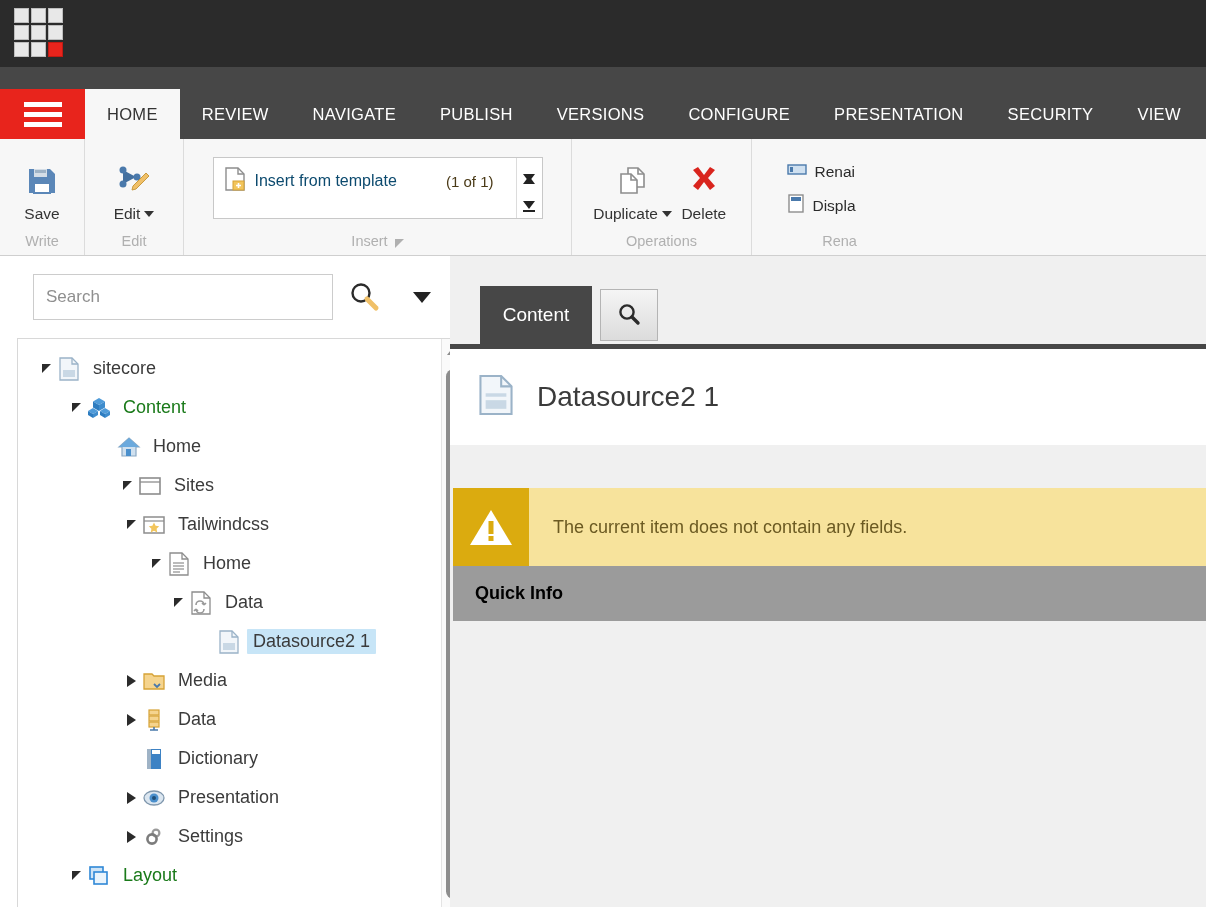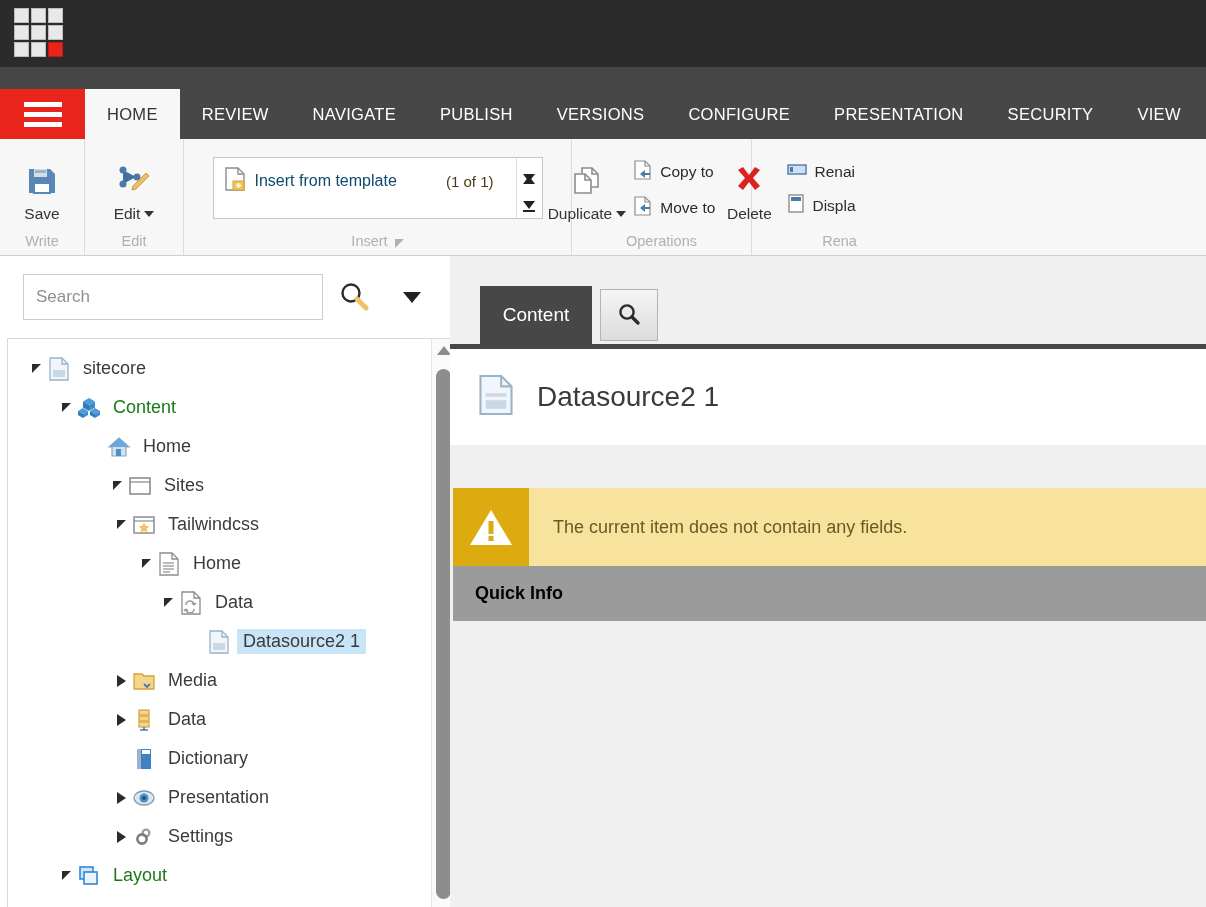--- a/index.html
+++ b/index.html
@@ -116,21 +116,21 @@
   }
 
   .smallbtn {
     display: flex; align-items: center; gap: 7px; cursor: pointer;
     font-size: 15.5px; color: #2b2b2b; padding: 3px 2px; white-space: nowrap;
   }
   .stack { display: flex; flex-direction: column; gap: 6px; padding-top: 4px; }
 
   
   .leftpanel {
-    position: absolute; left: 7px; top: 256px; width: 449px; height: 651px;
+    position: absolute; left: 17px; top: 256px; width: 449px; height: 651px;
     background: #ffffff; border-right: 1px solid #c8c8c8;
   }
   .searchbar {
     position: absolute; left: 0; top: 0; width: 449px; height: 83px;
     background: #ffffff; border-bottom: 1px solid #d8d8d8;
     display: flex; align-items: center; padding: 0 16px; gap: 14px;
   }
   .searchinput {
     width: 300px; height: 46px; border: 1px solid #cccccc; background: #fff;
     font-size: 17px; color: #333; padding: 0 12px; outline: none;
@@ -356,42 +356,20 @@
               <path d="M22 4v6h6" fill="none" stroke="#8d8d8d" stroke-width="1.6"></path>
               <path d="M5 10h10l6 6v13H5z" fill="#fff" stroke="#8d8d8d" stroke-width="1.6"></path>
               <path d="M15 10v6h6" fill="none" stroke="#8d8d8d" stroke-width="1.6"></path>
             </svg>
           </span>
           <span class="cap">
             <span>Duplicate</span>
             <i class="caret-dn"></i>
           </span>
         </div>
-        <div class="stack">
-          <div class="smallbtn">
-            <span>
-              <svg width="19" height="20" viewBox="0 0 19 20">
-                <path d="M1 1h10l5 5v13H1z" fill="#fff" stroke="#8d8d8d" stroke-width="1.2"></path>
-                <path d="M11 1v5h5" fill="none" stroke="#8d8d8d" stroke-width="1.2"></path>
-                <path d="M16 13l-5 0 0-3-5 4 5 4 0-3 5 0z" fill="#4a79ab"></path>
-              </svg>
-            </span>
-            <span>Copy to</span>
-          </div>
-          <div class="smallbtn">
-            <span>
-              <svg width="19" height="20" viewBox="0 0 19 20">
-                <path d="M1 1h10l5 5v13H1z" fill="#fff" stroke="#8d8d8d" stroke-width="1.2"></path>
-                <path d="M11 1v5h5" fill="none" stroke="#8d8d8d" stroke-width="1.2"></path>
-                <path d="M16 11l-5 0 0-3-5 4 5 4 0-3 5 0z" fill="#4a79ab"></path>
-              </svg>
-            </span>
-            <span>Move to</span>
-          </div>
-        </div>
         <div class="bigbtn">
           <span class="glyph">
             <svg width="34" height="32" viewBox="0 0 34 32">
               <path d="M6 5 L11 2 L17 10 L23 2 L28 5 L21 13 L28 21 L23 25 L17 17 L11 25 L6 21 L13 13 Z" fill="#d9241d"></path>
             </svg>
           </span>
           <span class="cap">Delete</span>
         </div>
       </div>
       <div class="rgroup-label">Operations</div>

